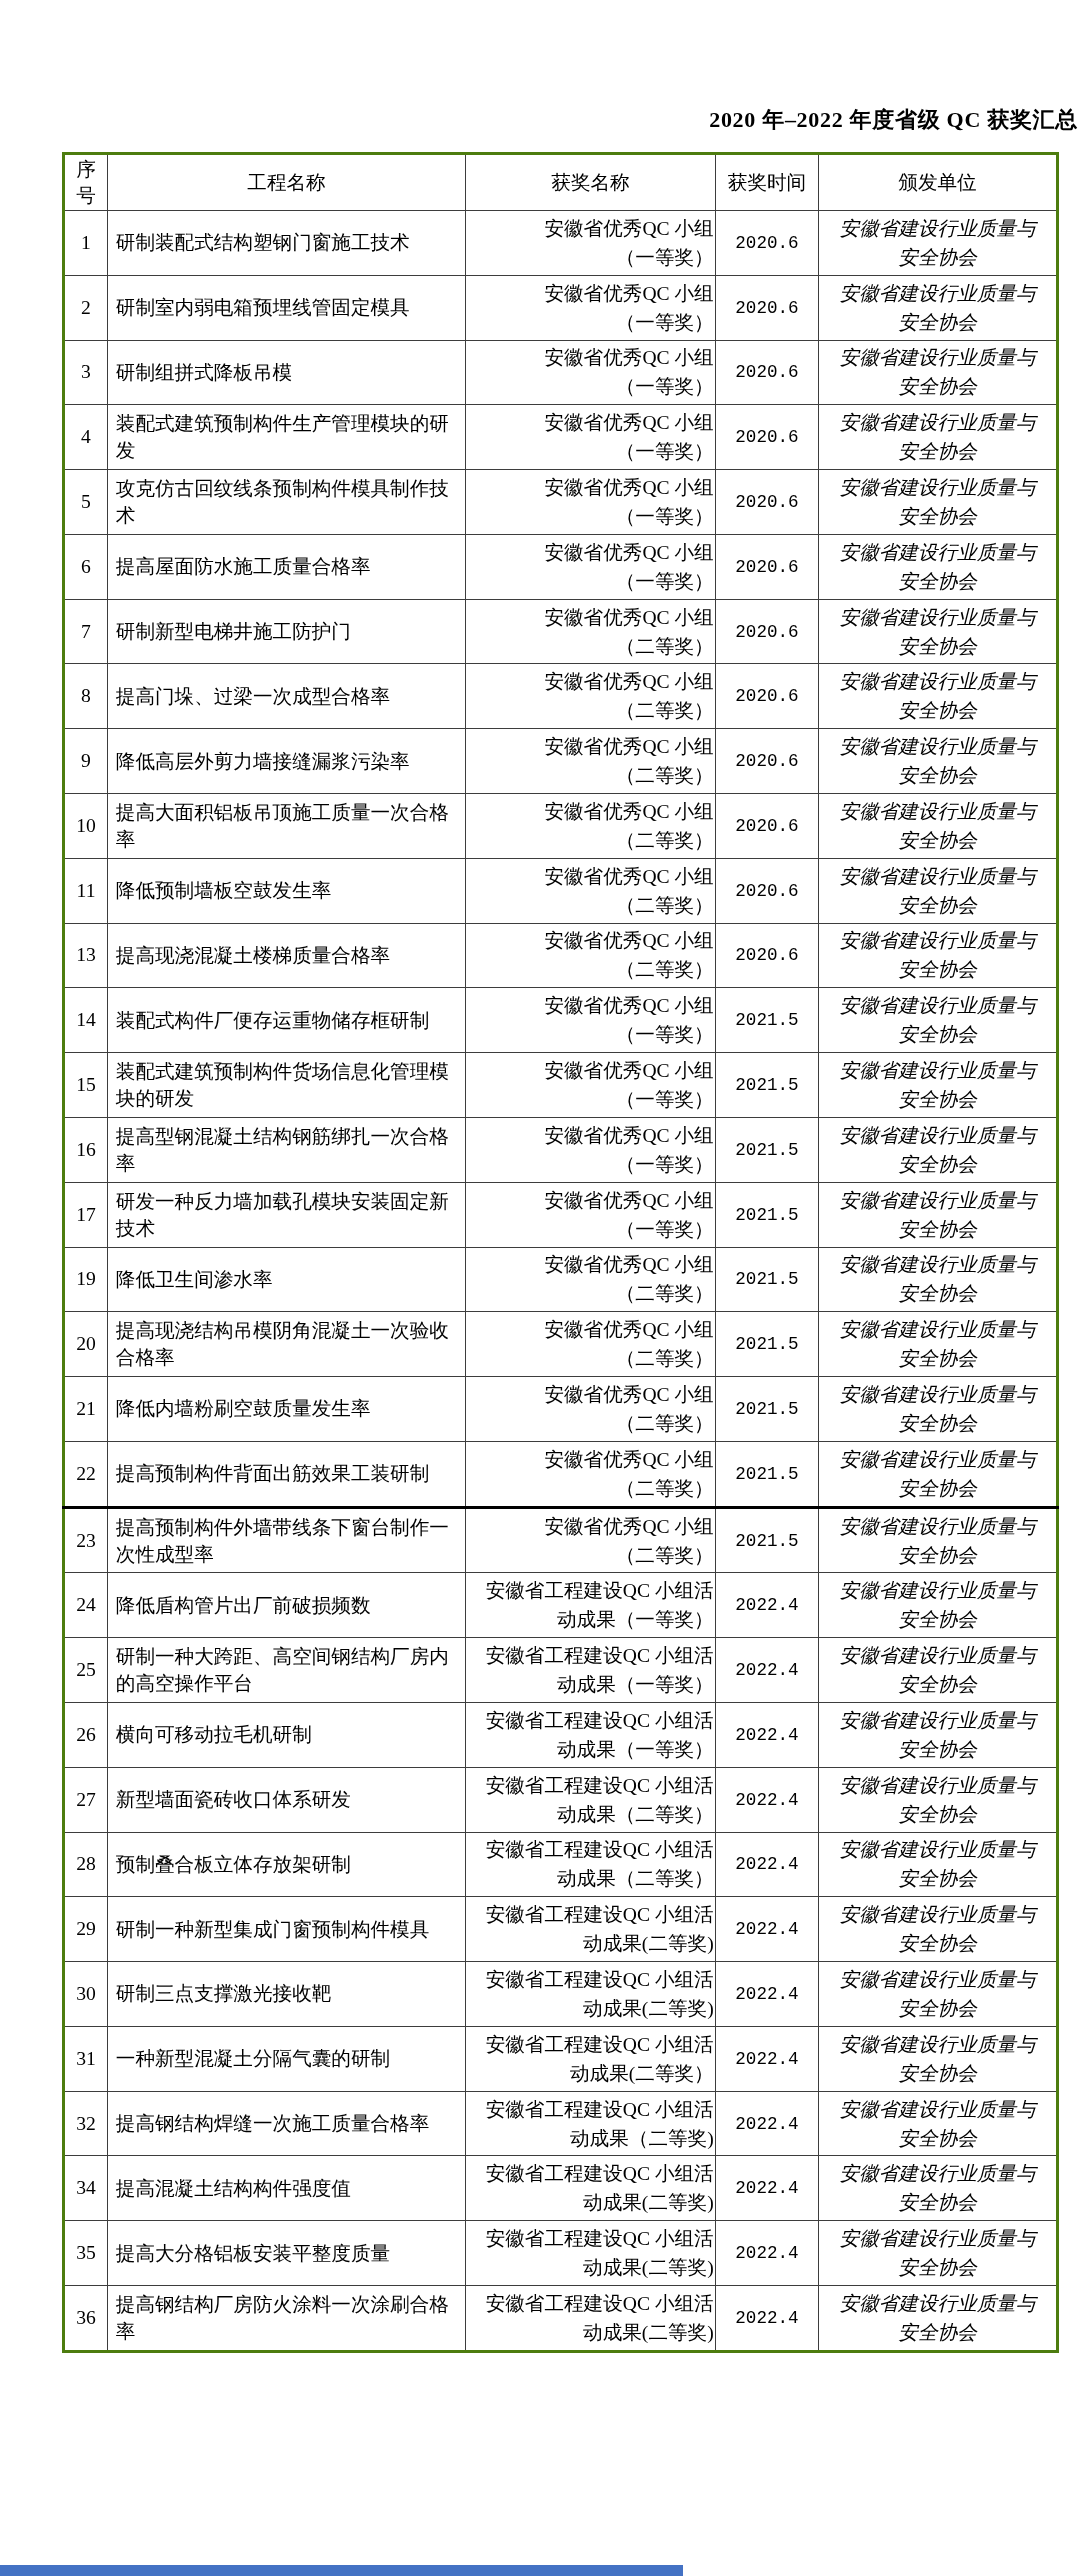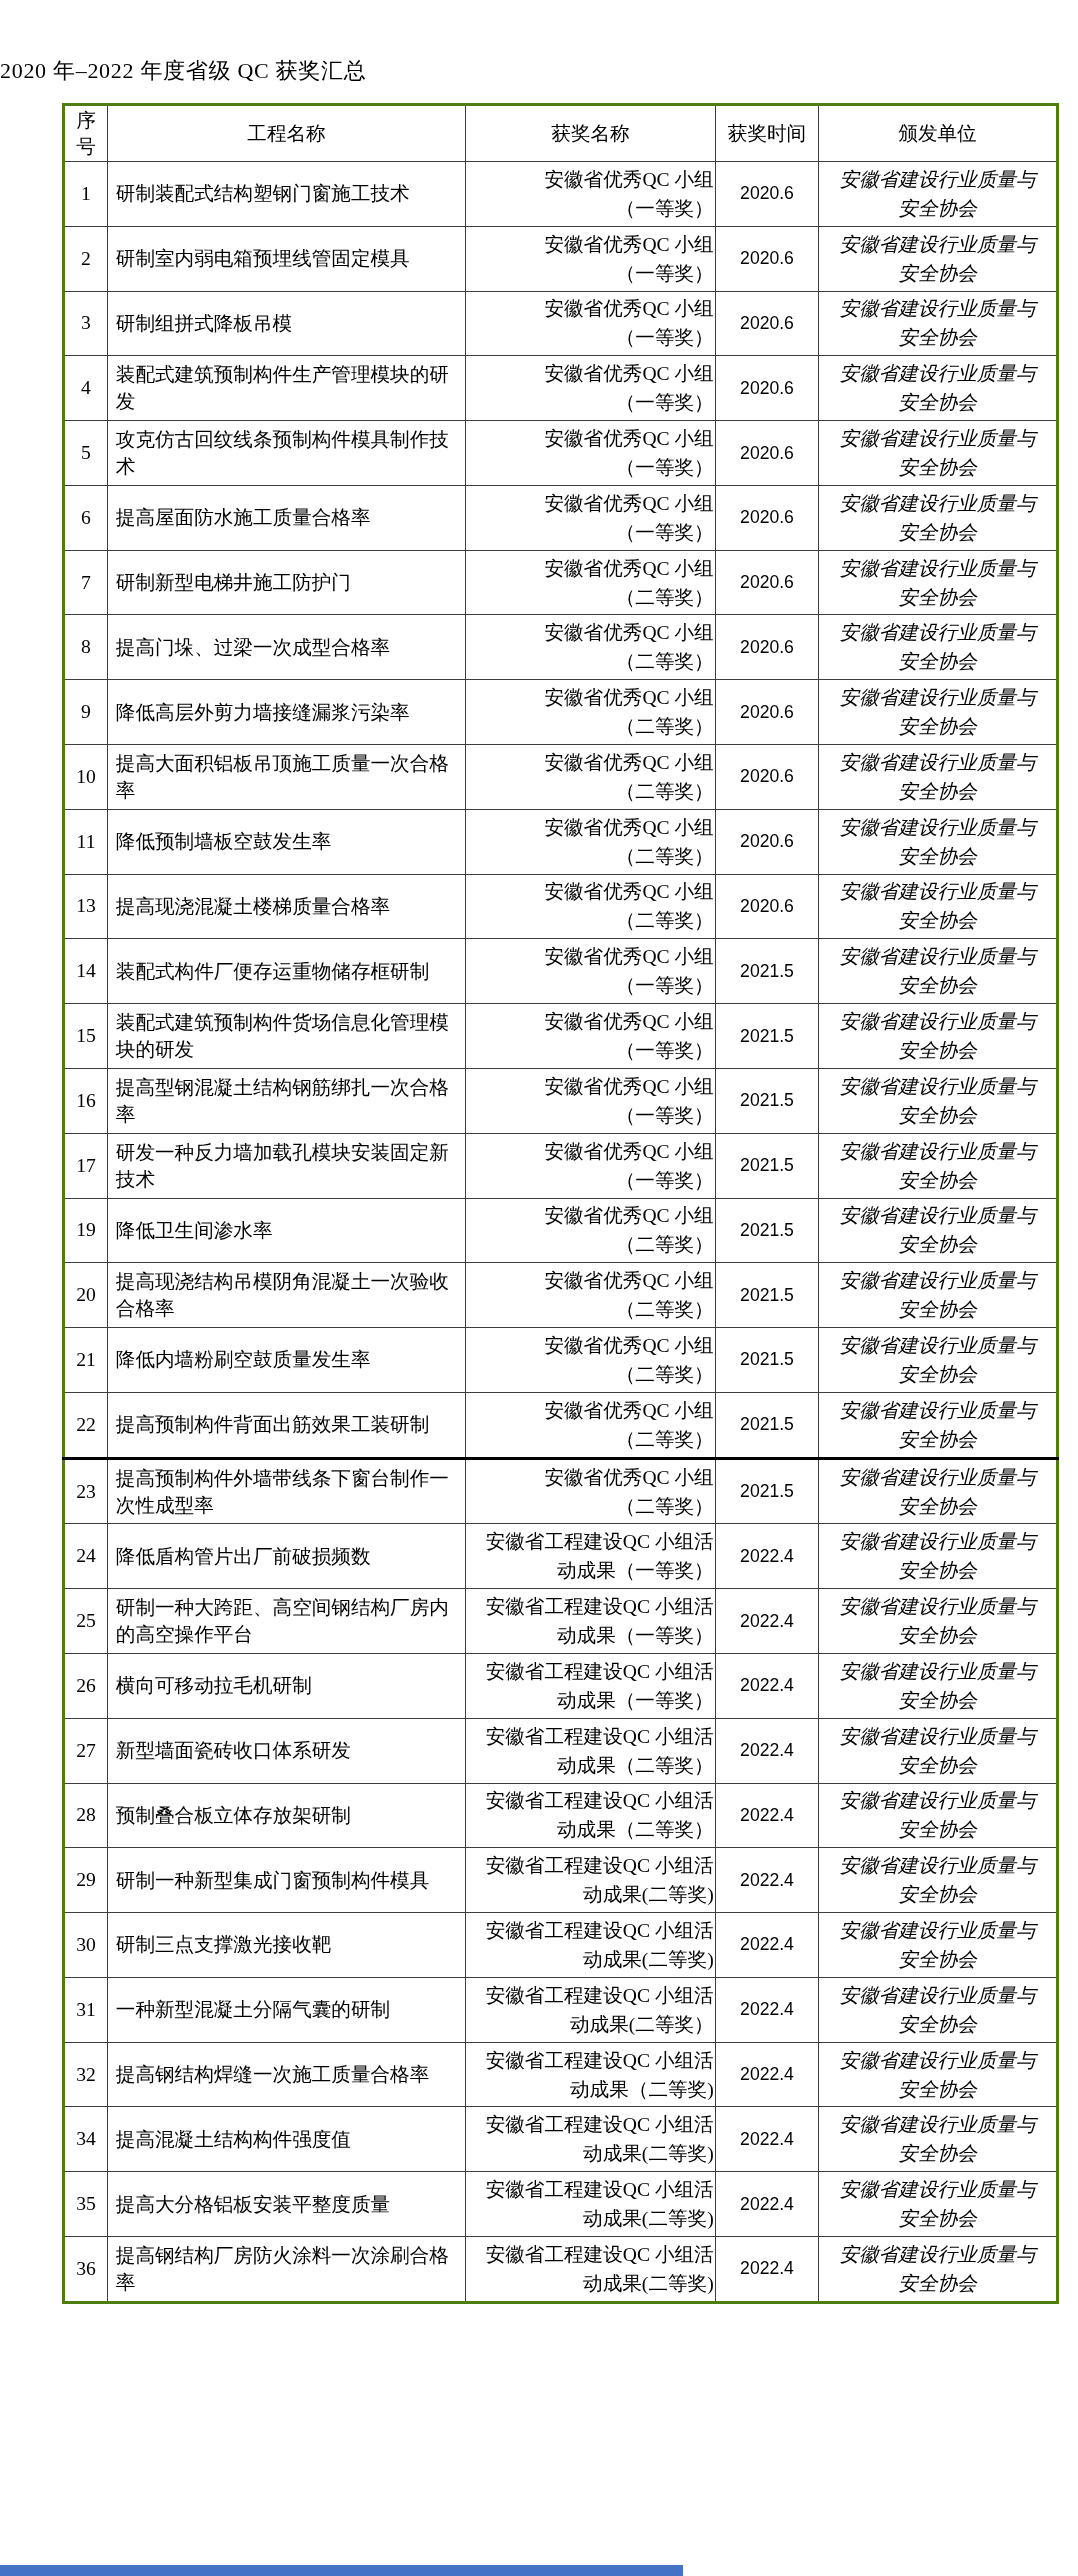--- a/index.html
+++ b/index.html
@@ -5,24 +5,24 @@
   html, body { margin: 0; padding: 0; }
   body {
     width: 1078px; height: 2576px;
     background: #ffffff;
     position: relative;
     font-family: "Liberation Serif", "DejaVu Serif", serif;
     color: #000000;
     overflow: hidden;
   }
   .title {
-    padding-top: 56px;
-    text-align: left;
+    padding-top: 105px;
+    text-align: right;
     font-size: 22px;
-    font-weight: normal;
+    font-weight: bold;
     letter-spacing: 0.7px;
   }
   table.awards {
     border-collapse: collapse;
     table-layout: fixed;
     margin: 17px 0 0 62px;
     width: 995px;
     border: 3px solid #4d7c0f;
   }
   th, td {
@@ -35,21 +35,21 @@
     font-weight: normal;
     font-size: 19.6px;
     text-align: center;
     padding: 0 3.9px;
     line-height: 26px;
   }
   td { height: 56px; padding: 1.3px; }
   .c-index  { text-align: center; font-size: 19.6px; }
   .c-project{ text-align: left; font-size: 19.6px; line-height: 27px; padding: 3.9px 11.7px 3.9px 7.8px; }
   .c-award  { text-align: right; font-size: 19.6px; line-height: 29px; }
-  .c-time   { text-align: center; font-size: 17.6px; font-family: Liberation Sans, sans-serif; }
+  .c-time   { text-align: center; font-size: 17.6px; font-family: Liberation Mono, monospace; }
   .c-issuer { text-align: center; font-size: 19.6px; line-height: 29px; font-style: italic; }
   .line { display: block; }
   tr.thick-top td { border-top: 3.3px solid #000000; }
   .blue-bar {
     position: absolute;
     left: 0; bottom: 0;
     width: 683px; height: 11px;
     background: #4472c4;
   }
 </style>

